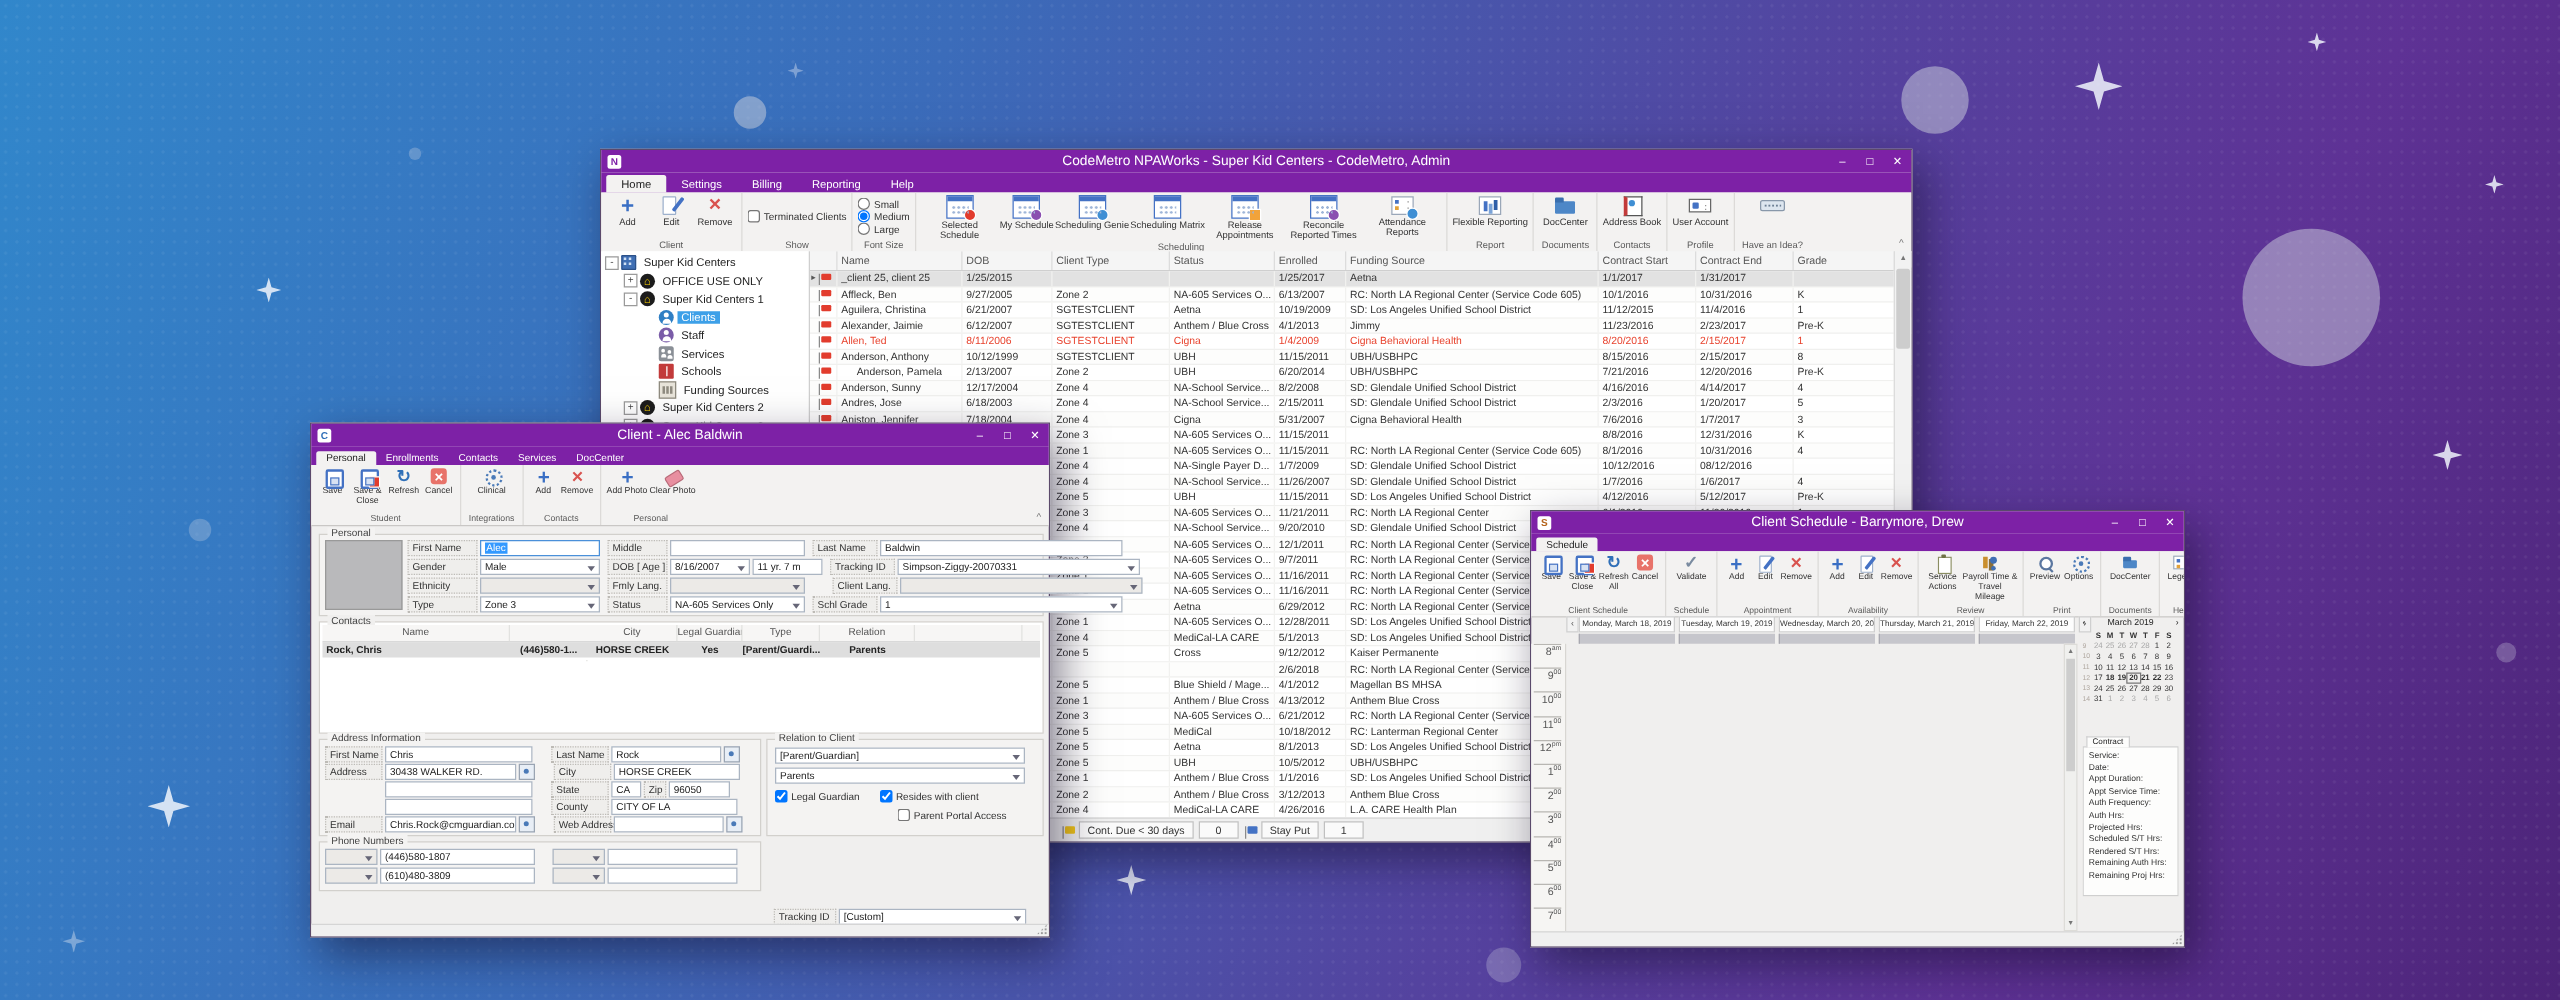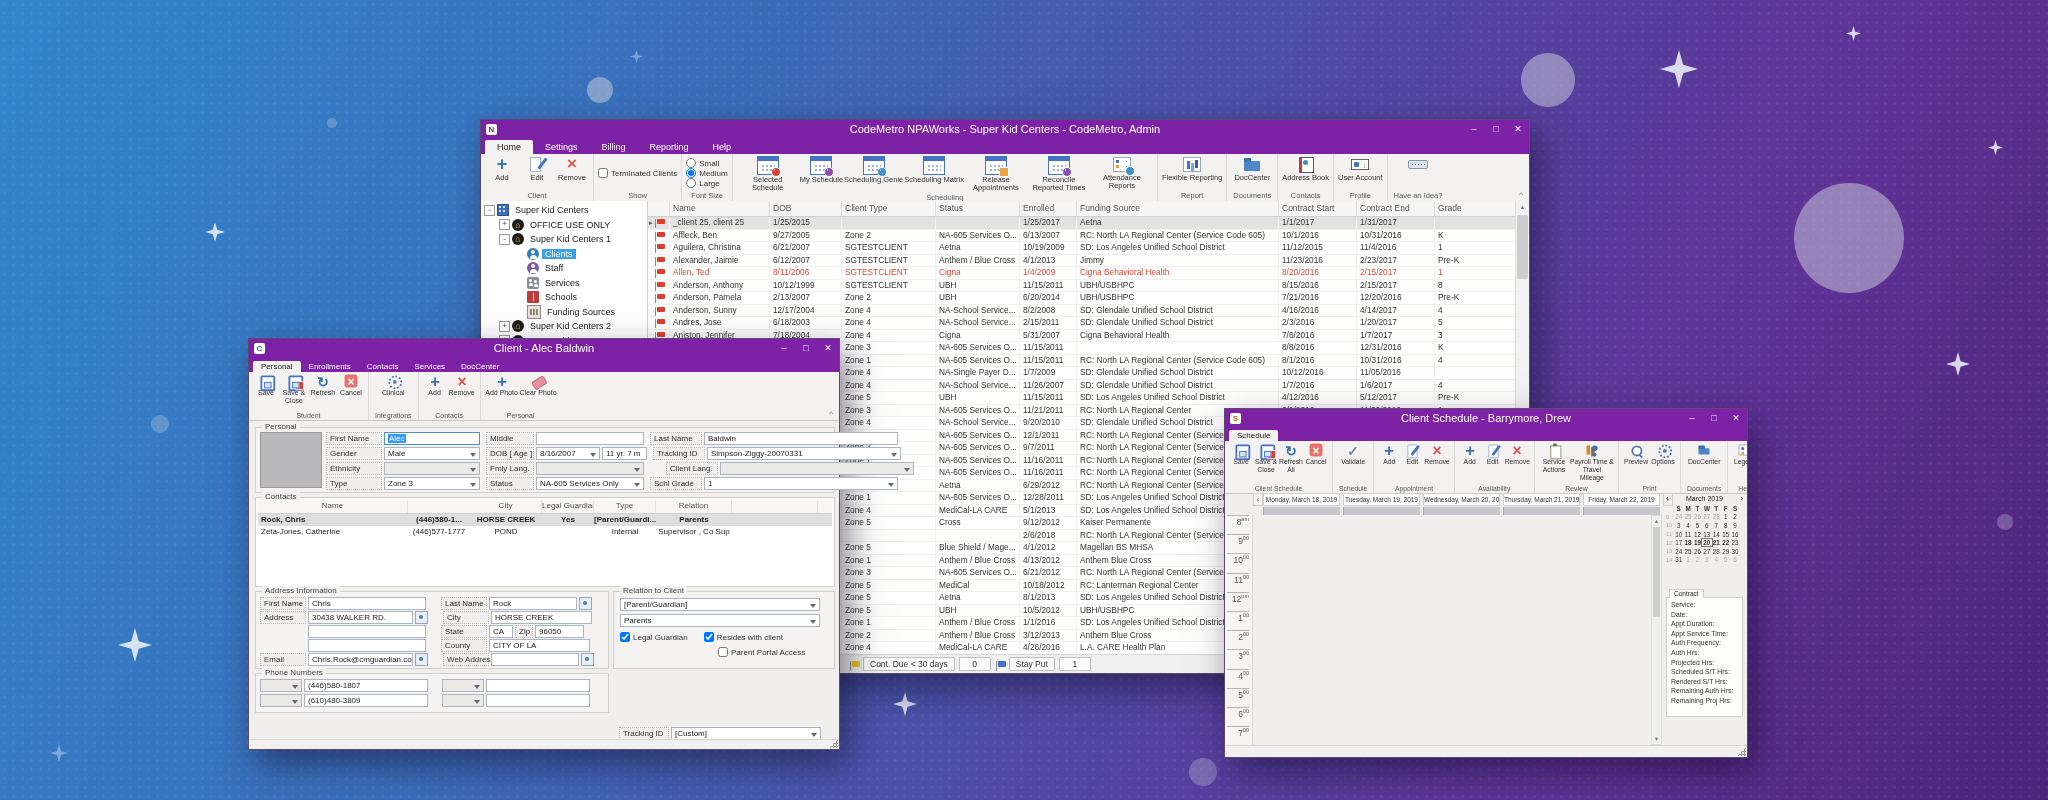--- a/index.html
+++ b/index.html
@@ -545,21 +545,21 @@
             <div class="mtc" style="width: 57px;">11/15/2011</div>
             <div class="mtc" style="width: 202px;">UBH/USBHPC</div>
             <div class="mtc" style="width: 78px;">8/15/2016</div>
             <div class="mtc" style="width: 78px;">2/15/2017</div>
             <div class="mtc" style="width: 81px;">8</div>
           </div>
           <div class="mtr">
             <div class="mtc mker" style="width: 22px;">
               <span class="flag"></span>
             </div>
-            <div class="mtc" style="width: 100px;">Anderson, Pamela</div>
+            <div class="mtc" style="width: 100px; text-align: center;">Anderson, Pamela</div>
             <div class="mtc" style="width: 72px;">2/13/2007</div>
             <div class="mtc" style="width: 94px;">Zone 2</div>
             <div class="mtc" style="width: 84px;">UBH</div>
             <div class="mtc" style="width: 57px;">6/20/2014</div>
             <div class="mtc" style="width: 202px;">UBH/USBHPC</div>
             <div class="mtc" style="width: 78px;">7/21/2016</div>
             <div class="mtc" style="width: 78px;">12/20/2016</div>
             <div class="mtc" style="width: 81px;">Pre-K</div>
           </div>
           <div class="mtr">
@@ -636,21 +636,21 @@
             <div class="mtc mker" style="width: 22px;">
               <span class="flag"></span>
             </div>
             <div class="mtc" style="width: 100px;"></div>
             <div class="mtc" style="width: 72px;"></div>
             <div class="mtc" style="width: 94px;">Zone 4</div>
             <div class="mtc" style="width: 84px;">NA-Single Payer D...</div>
             <div class="mtc" style="width: 57px;">1/7/2009</div>
             <div class="mtc" style="width: 202px;">SD:  Glendale Unified School District</div>
             <div class="mtc" style="width: 78px;">10/12/2016</div>
-            <div class="mtc" style="width: 78px;">11/05/2016</div>
+            <div class="mtc" style="width: 78px;">08/12/2016</div>
             <div class="mtc" style="width: 81px;"></div>
           </div>
           <div class="mtr">
             <div class="mtc mker" style="width: 22px;">
               <span class="flag"></span>
             </div>
             <div class="mtc" style="width: 100px;"></div>
             <div class="mtc" style="width: 72px;"></div>
             <div class="mtc" style="width: 94px;">Zone 4</div>
             <div class="mtc" style="width: 84px;">NA-School Service...</div>
@@ -1341,21 +1341,21 @@
         <span class="flabel" style="width:48px;margin-left:4px">Middle</span>
         <span class="finput" style="width:108px"></span>
         <span class="flabel" style="width:52px;margin-left:4px">Last Name</span>
         <span class="finput" style="width:194px">Baldwin</span>
       </div>
       <div class="frow" style="left:70px;top:19px;">
         <span class="flabel" style="width:56px">Gender</span>
         <span class="finput fsel" style="width:96px">Male</span>
         <span class="flabel" style="width:48px;margin-left:4px">DOB  [ Age ]</span>
         <span class="finput fsel" style="width:64px">8/16/2007</span>
-        <span class="finput" style="width:45px">11 yr. 7 m</span>
+        <span class="finput" style="width:56px">11 yr. 7 m</span>
         <span class="flabel" style="width:52px;margin-left:4px">Tracking ID</span>
         <span class="finput fsel" style="width:194px">Simpson-Ziggy-20070331</span>
       </div>
       <div class="frow" style="left:70px;top:34px;">
         <span class="flabel" style="width:56px">Ethnicity</span>
         <span class="finput fsel dis" style="width:96px"></span>
         <span class="flabel" style="width:48px;margin-left:4px">Fmly Lang.</span>
         <span class="finput fsel dis" style="width:108px"></span>
         <span class="flabel" style="width:52px;margin-left:20px">Client Lang.</span>
         <span class="finput fsel dis" style="width:194px"></span>
@@ -1383,28 +1383,20 @@
             <div class="ct-hc" style="width: 86px;"></div>
           </div>
           <div class="ct-r sel">
             <div class="ct-c" style="width: 150px;">Rock, Chris</div>
             <div class="ct-c" style="width: 62px;">(446)580-1...</div>
             <div class="ct-c" style="width: 72px;">HORSE CREEK</div>
             <div class="ct-c" style="width: 52px;">Yes</div>
             <div class="ct-c" style="width: 62px;">[Parent/Guardi...</div>
             <div class="ct-c" style="width: 76px;">Parents</div>
           </div>
-          <div class="ct-r">
-            <div class="ct-c" style="width: 150px;">Zeta-Jones, Catherine</div>
-            <div class="ct-c" style="width: 62px;">(446)577-1777</div>
-            <div class="ct-c" style="width: 72px;">POND</div>
-            <div class="ct-c" style="width: 52px;"></div>
-            <div class="ct-c" style="width: 62px;">Internal</div>
-            <div class="ct-c" style="width: 76px;">Supervisor , Co Sup</div>
-          </div>
         </div>
     </div>
 
     <div class="gbox" style="left:6px;top:252px;width:352px;height:76px;">
       <span class="gtitle">Address Information</span>
       <div class="frow" style="left:4px;top:5px;">
         <span class="flabel" style="width:46px">First Name</span>
         <span class="finput" style="width:118px">Chris</span>
         <span class="flabel" style="width:46px;margin-left:13px">Last Name</span>
         <span class="finput" style="width:88px">Rock</span>

